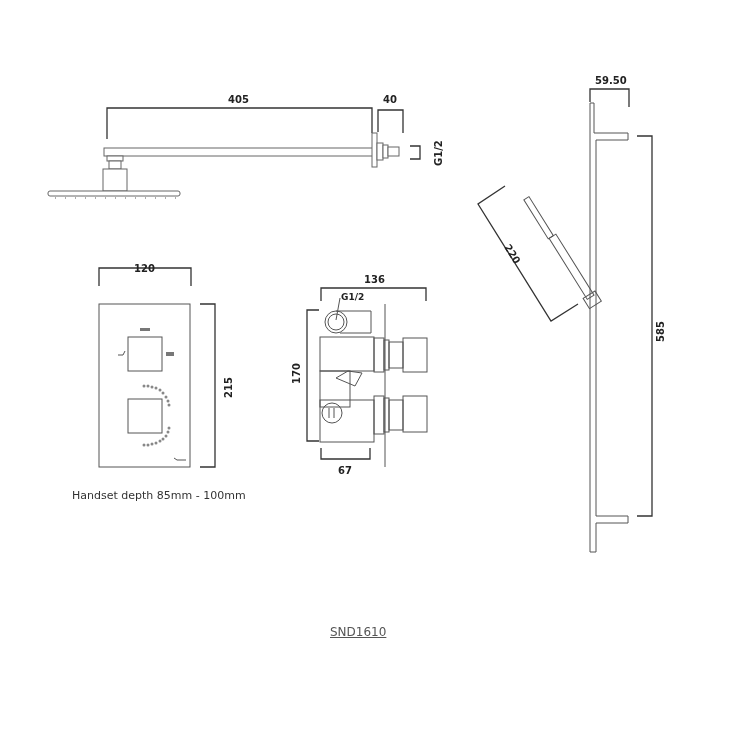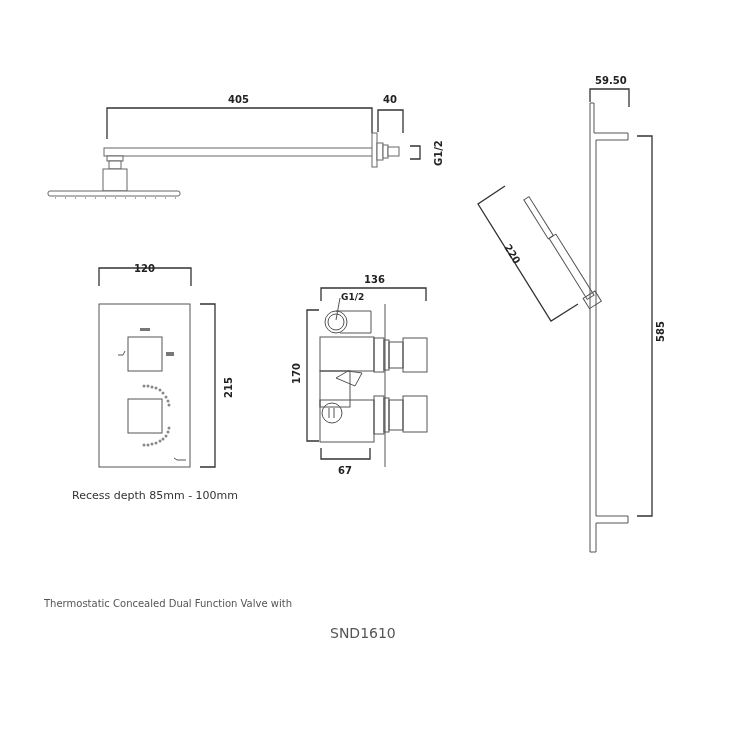--- a/index.html
+++ b/index.html
@@ -5,21 +5,21 @@
     html, body { margin: 0; padding: 0; background: #ffffff; }
     body { width: 741px; height: 741px; position: relative; overflow: hidden; font-family: "Liberation Sans", sans-serif; }
     svg.drawing { position: absolute; left: 0; top: 0; width: 741px; height: 741px; }
     .dim { font-family: "DejaVu Sans", sans-serif; font-weight: bold; font-size: 10px; fill: #222; }
     .ln { stroke: #555; stroke-width: 1; fill: none; }
     .ln2 { stroke: #333; stroke-width: 1.3; fill: none; }
     .lnf { stroke: #666; stroke-width: 1; fill: #fff; }
     .note { position: absolute; left: 72px; top: 489px; font-family: "DejaVu Sans", sans-serif; font-size: 11px; color: #333; }
     .footer { position: absolute; left: 44px; top: 597px; font-family: "DejaVu Sans", sans-serif; font-size: 10px; color: #555; line-height: 14px; }
     .footer div { white-space: nowrap; }
-    .code { position: absolute; left: 330px; top: 625px; font-family: "DejaVu Sans", sans-serif; font-size: 14px; color: #555; }
+    .code { position: absolute; left: 330px; top: 625px; font-family: "DejaVu Sans", sans-serif; font-size: 12px; color: #555; text-decoration: underline; }
   </style>
 </head>
 <body>
 
 <svg class="drawing" viewBox="0 0 741 741" xmlns="http://www.w3.org/2000/svg">
 
   <g>
 
     <path class="ln2" d="M107 139 V108 H372 V133"></path>
     <text class="dim" x="228" y="103">405</text>
@@ -131,18 +131,17 @@
       <rect class="ln" x="587" y="176" width="6" height="46"></rect>
       <rect class="ln" x="588" y="222" width="8" height="72"></rect>
       <rect class="ln" x="585" y="291" width="14" height="12"></rect>
     </g>
 
     <path class="ln2" d="M505 186 L478 204 L551 321 L578 304"></path>
     <text class="dim" transform="translate(504,247) rotate(58)" x="0" y="0">220</text>
   </g>
 </svg>
 
-<div class="note">Recess depth 85mm - 100mm</div>
+<div class="note">Handset depth 85mm - 100mm</div>
 
 <div class="footer">
-  <div>Thermostatic Concealed Dual Function Valve with</div>
 </div>
 <div class="code">SND1610</div>
 
 </body></html>

